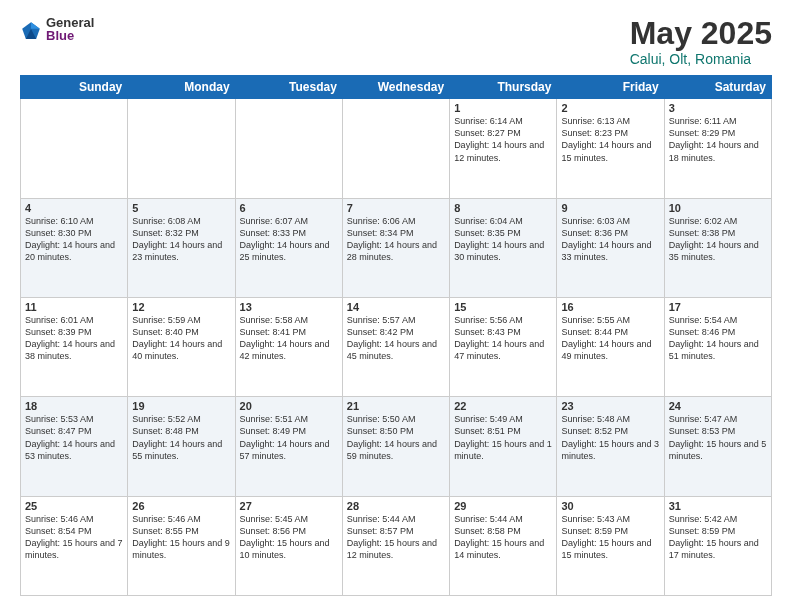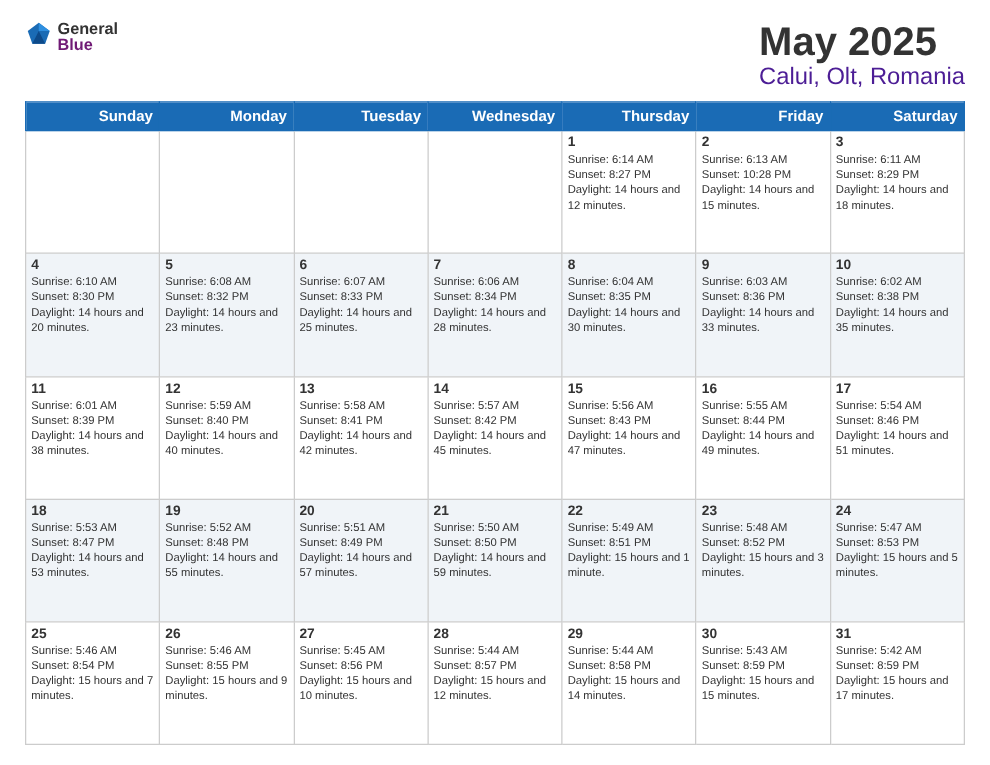--- a/index.html
+++ b/index.html
@@ -18,21 +18,21 @@
       flex-direction: column;
     }
     .header {
       display: flex;
       justify-content: space-between;
       align-items: flex-start;
       margin-bottom: 8px;
     }
     .logo {
       display: flex;
-      align-items: flex-start;
+      align-items: flex-end;
       gap: 2px;
     }
     .logo-text {
       display: flex;
       flex-direction: column;
       line-height: 1;
     }
     .logo-general {
       font-size: 13px;
       font-weight: bold;
@@ -51,22 +51,22 @@
     .title-block {
       text-align: left;
     }
     .month-title {
       font-size: 32px;
       font-weight: bold;
       color: #333;
       line-height: 1.1;
     }
     .location {
-      font-size: 19px;
-      color: #4c1d95;
+      font-size: 14px;
+      color: #0f766e;
     }
     .calendar {
       flex: 1;
       border: 1px solid #ccc;
       border-collapse: collapse;
       width: 100%;
       table-layout: fixed;
     }
     .calendar th {
       background: #1a6bb5;
@@ -148,21 +148,21 @@
           <td>
             <span class="day-num">1</span>
             <div class="cell-content">Sunrise: 6:14 AM
 Sunset: 8:27 PM
 Daylight: 14 hours
 and 12 minutes.</div>
           </td>
           <td>
             <span class="day-num">2</span>
             <div class="cell-content">Sunrise: 6:13 AM
-Sunset: 10:28 PM
+Sunset: 8:23 PM
 Daylight: 14 hours
 and 15 minutes.</div>
           </td>
           <td>
             <span class="day-num">3</span>
             <div class="cell-content">Sunrise: 6:11 AM
 Sunset: 8:29 PM
 Daylight: 14 hours
 and 18 minutes.</div>
           </td>

